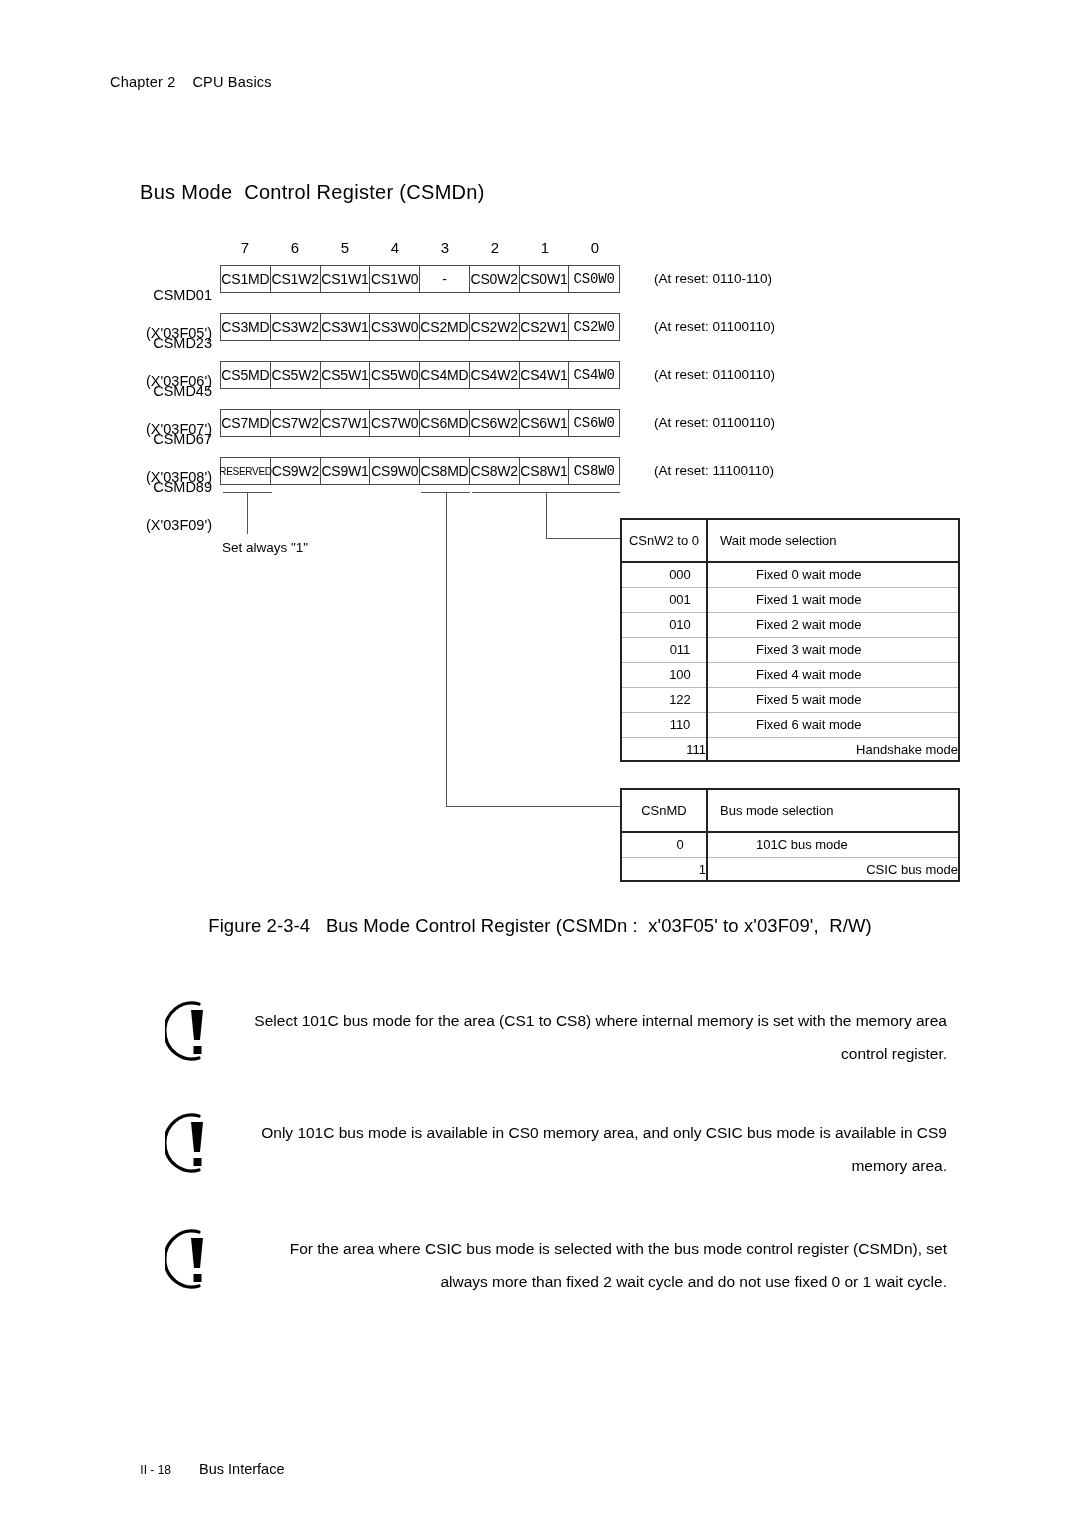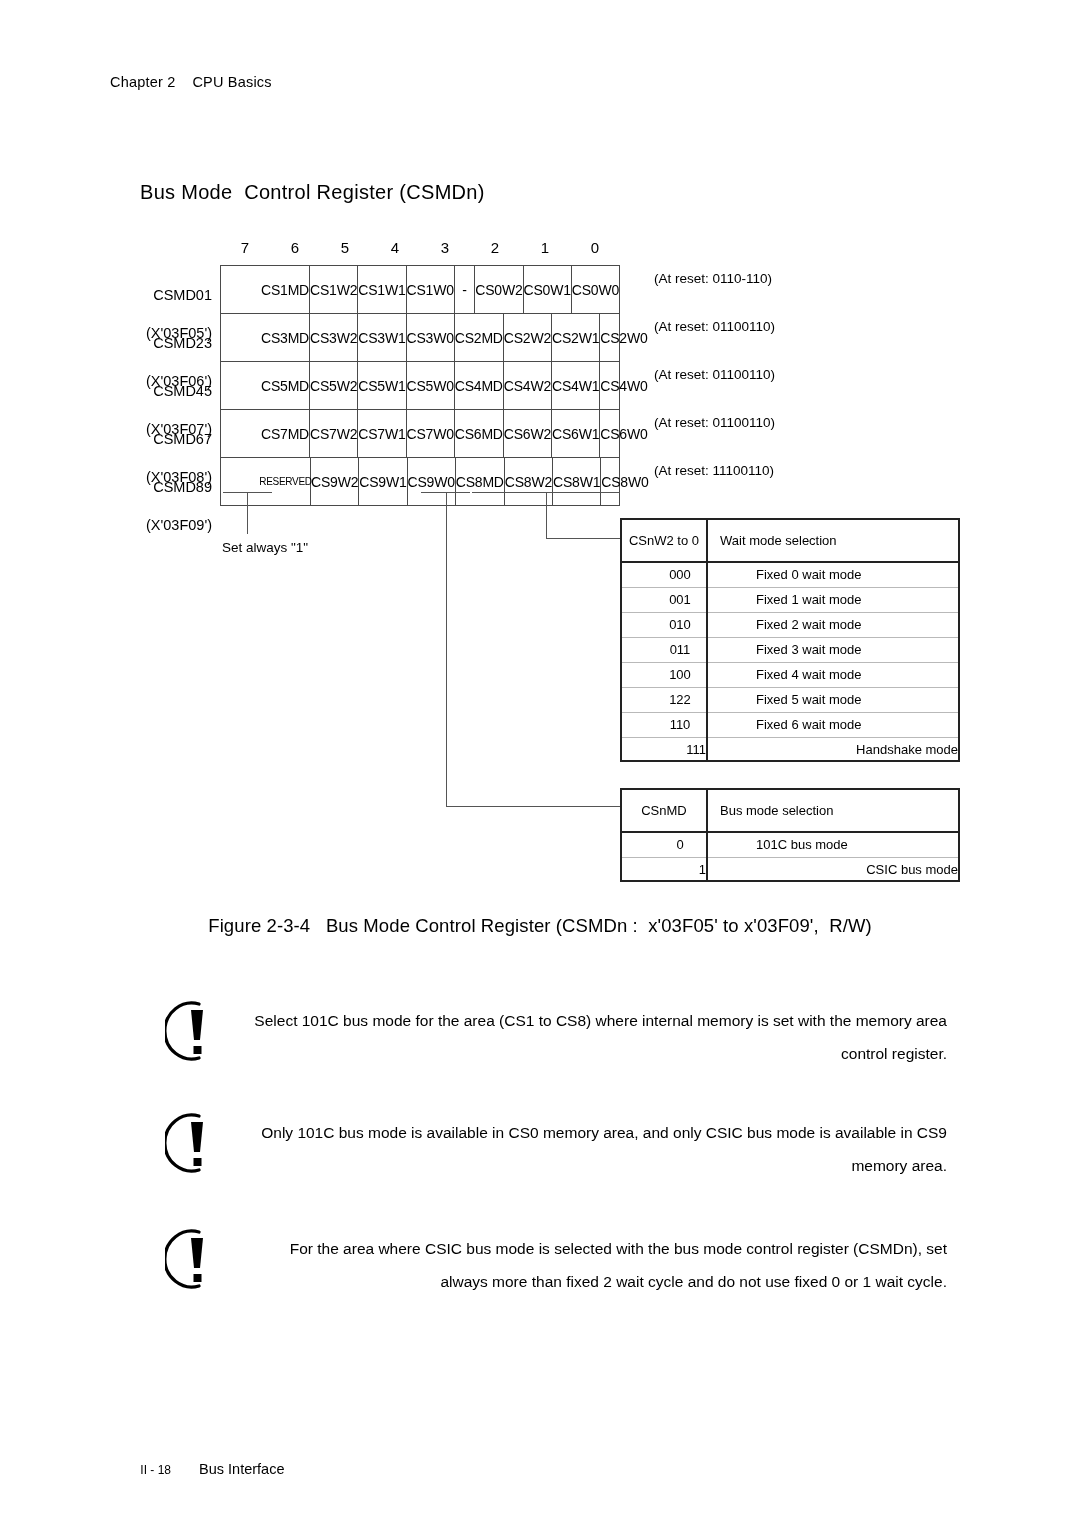--- a/index.html
+++ b/index.html
@@ -78,38 +78,37 @@
     line-height: 19px;
     white-space: pre;
   }
   .reg-label .addr { display: block; }
 
   .bit-boxes {
     position: absolute;
     left: 220px;
     top: 0;
     width: 400px;
-    height: 49px;
+    height: 28px;
     border: 1px solid #4a4a4a;
     box-sizing: border-box;
     display: flex;
     background: #fff;
-    padding-left: 40px;
   }
   .bit-cell {
     width: 50px;
     box-sizing: border-box;
     border-right: 1px solid #4a4a4a;
     display: flex;
     align-items: center;
     justify-content: center;
     font-size: 14px;
     letter-spacing: -0.2px;
   }
-  .bit-cell:last-child { border-right: none; }
+  .bit-cell:last-child { border-right: none; font-family: Liberation Mono, monospace; }
   .bit-cell.reserved { font-size: 10px; letter-spacing: -0.3px; }
 
   .reset-note {
     position: absolute;
     left: 654px;
     top: 6px;
     font-size: 13.5px;
     white-space: pre;
   }
 

